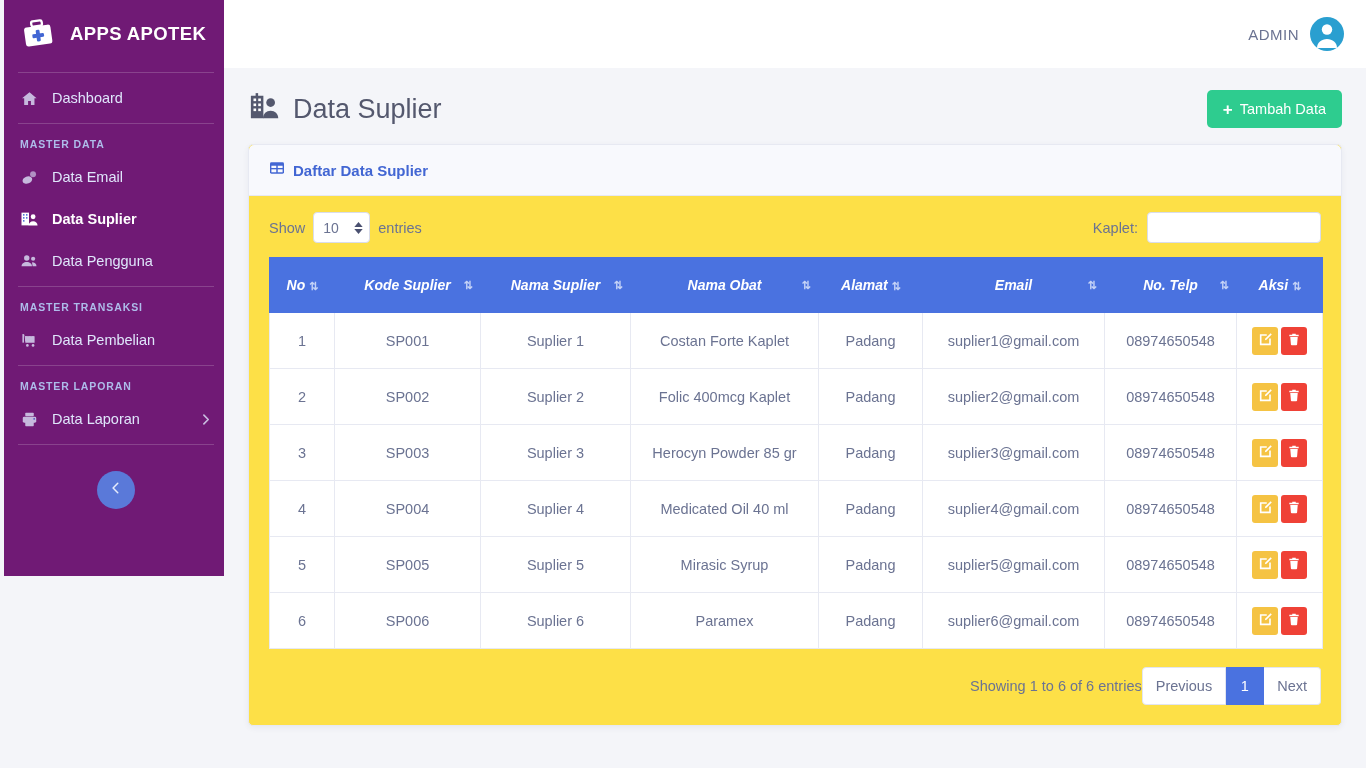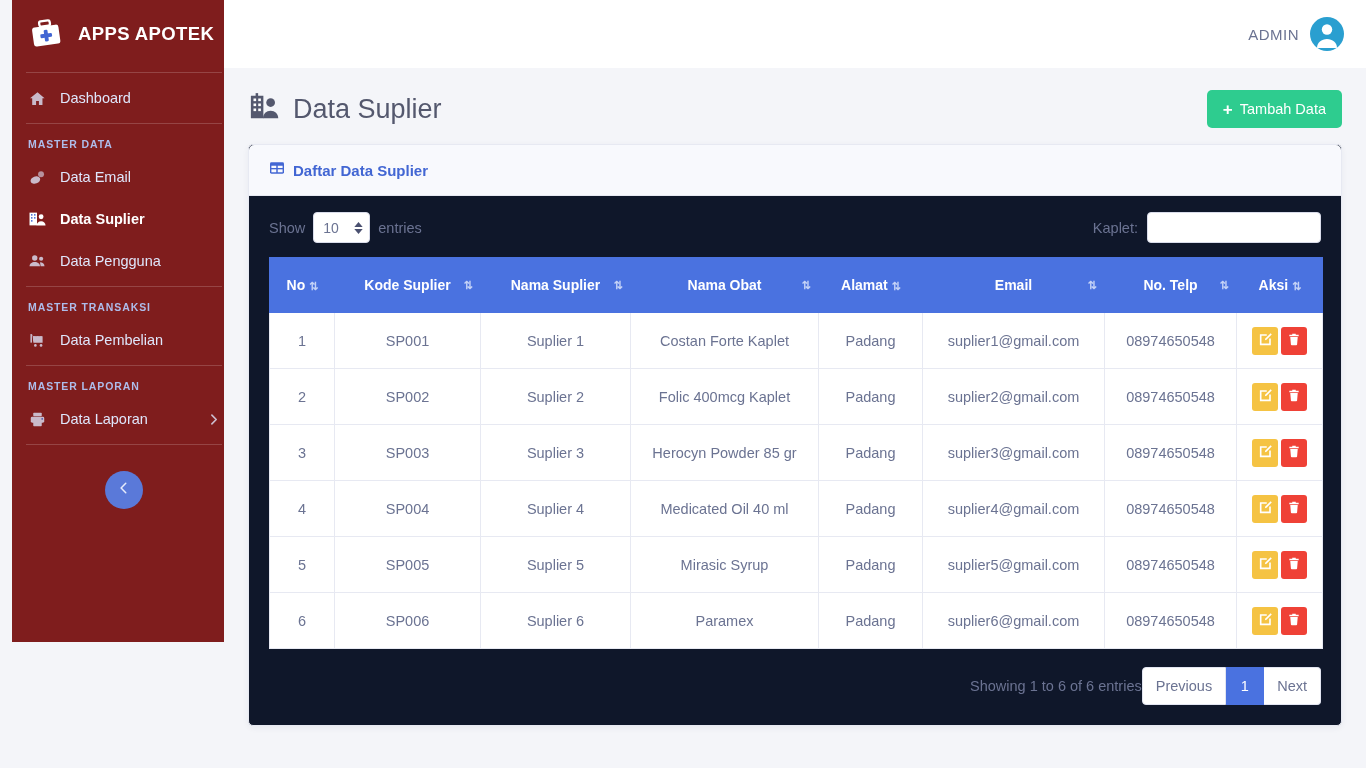--- a/index.html
+++ b/index.html
@@ -6,23 +6,23 @@
   html, body {
     margin: 0; padding: 0;
     width: 1366px; height: 768px;
     overflow: hidden;
     font-family: "Liberation Sans", sans-serif;
     background: #f4f5f9;
   }
 
   
   #sidebar {
-    position: absolute; left: 12px; top: 0;
-    width: 224px; height: 642px;
-    background: #7f1d1d;
+    position: absolute; left: 4px; top: 0;
+    width: 224px; height: 576px;
+    background: #701a75;
     color: #fff;
     overflow: hidden;
   }
   .brand {
     display: flex; align-items: center;
     height: 68px; padding: 0 0 0 14px;
     gap: 12px;
   }
   .brand-logo { width: 40px; height: 40px; flex: 0 0 40px; display: flex; align-items: center; justify-content: center; }
   .brand-text {
@@ -90,21 +90,21 @@
     background: #2ecc8f; color: #fff;
     border: none; border-radius: 5px;
     height: 38px; padding: 0 16px;
     font-size: 14.5px; font-family: inherit;
     display: flex; align-items: center; gap: 7px;
     cursor: pointer;
   }
   .btn-add .plus { font-size: 17px; font-weight: bold; line-height: 1; }
 
   .card {
-    margin: 0 24px; background: #0f172a;
+    margin: 0 24px; background: #fde047;
     border: 1px solid #e7e9f2; border-radius: 5px;
     box-shadow: 0 2px 6px rgba(40,50,90,.06);
   }
   .card-head {
     background: #f8f9fd; border-bottom: 1px solid #e7e9f2;
     border-radius: 5px 5px 0 0;
     padding: 15px 20px;
     display: flex; align-items: center; gap: 8px;
   }
   .card-head-text { color: #4266d3; font-size: 15px; font-weight: bold; }
@@ -135,21 +135,21 @@
   table { border-collapse: collapse; width: 100%; table-layout: fixed; }
   thead th {
     background: #4a72e0; color: #ffffff;
     font-size: 14px; font-weight: bold;
     height: 55px;
     border: 1px solid #4a72e0;
     padding: 0 10px;
     position: relative;
     cursor: pointer;
   }
-  thead th .th-inner { display: inline-block; }
+  thead th .th-inner { display: inline-block; font-style: italic; }
   thead th .sort-ico {
     position: absolute; right: 8px; top: 50%; transform: translateY(-50%);
     font-size: 11px; color: #c4d2f7; letter-spacing: -1px;
   }
   thead th.th-no .sort-ico, thead th.th-alamat .sort-ico, thead th.th-aksi .sort-ico { position: static; transform: none; margin-left: 4px; }
   thead th.th-no, thead th.th-alamat, thead th.th-aksi { text-align: center; }
   tbody td {
     height: 56px;
     border: 1px solid #e7e9f2;
     font-size: 14.5px; color: #6b7392;

